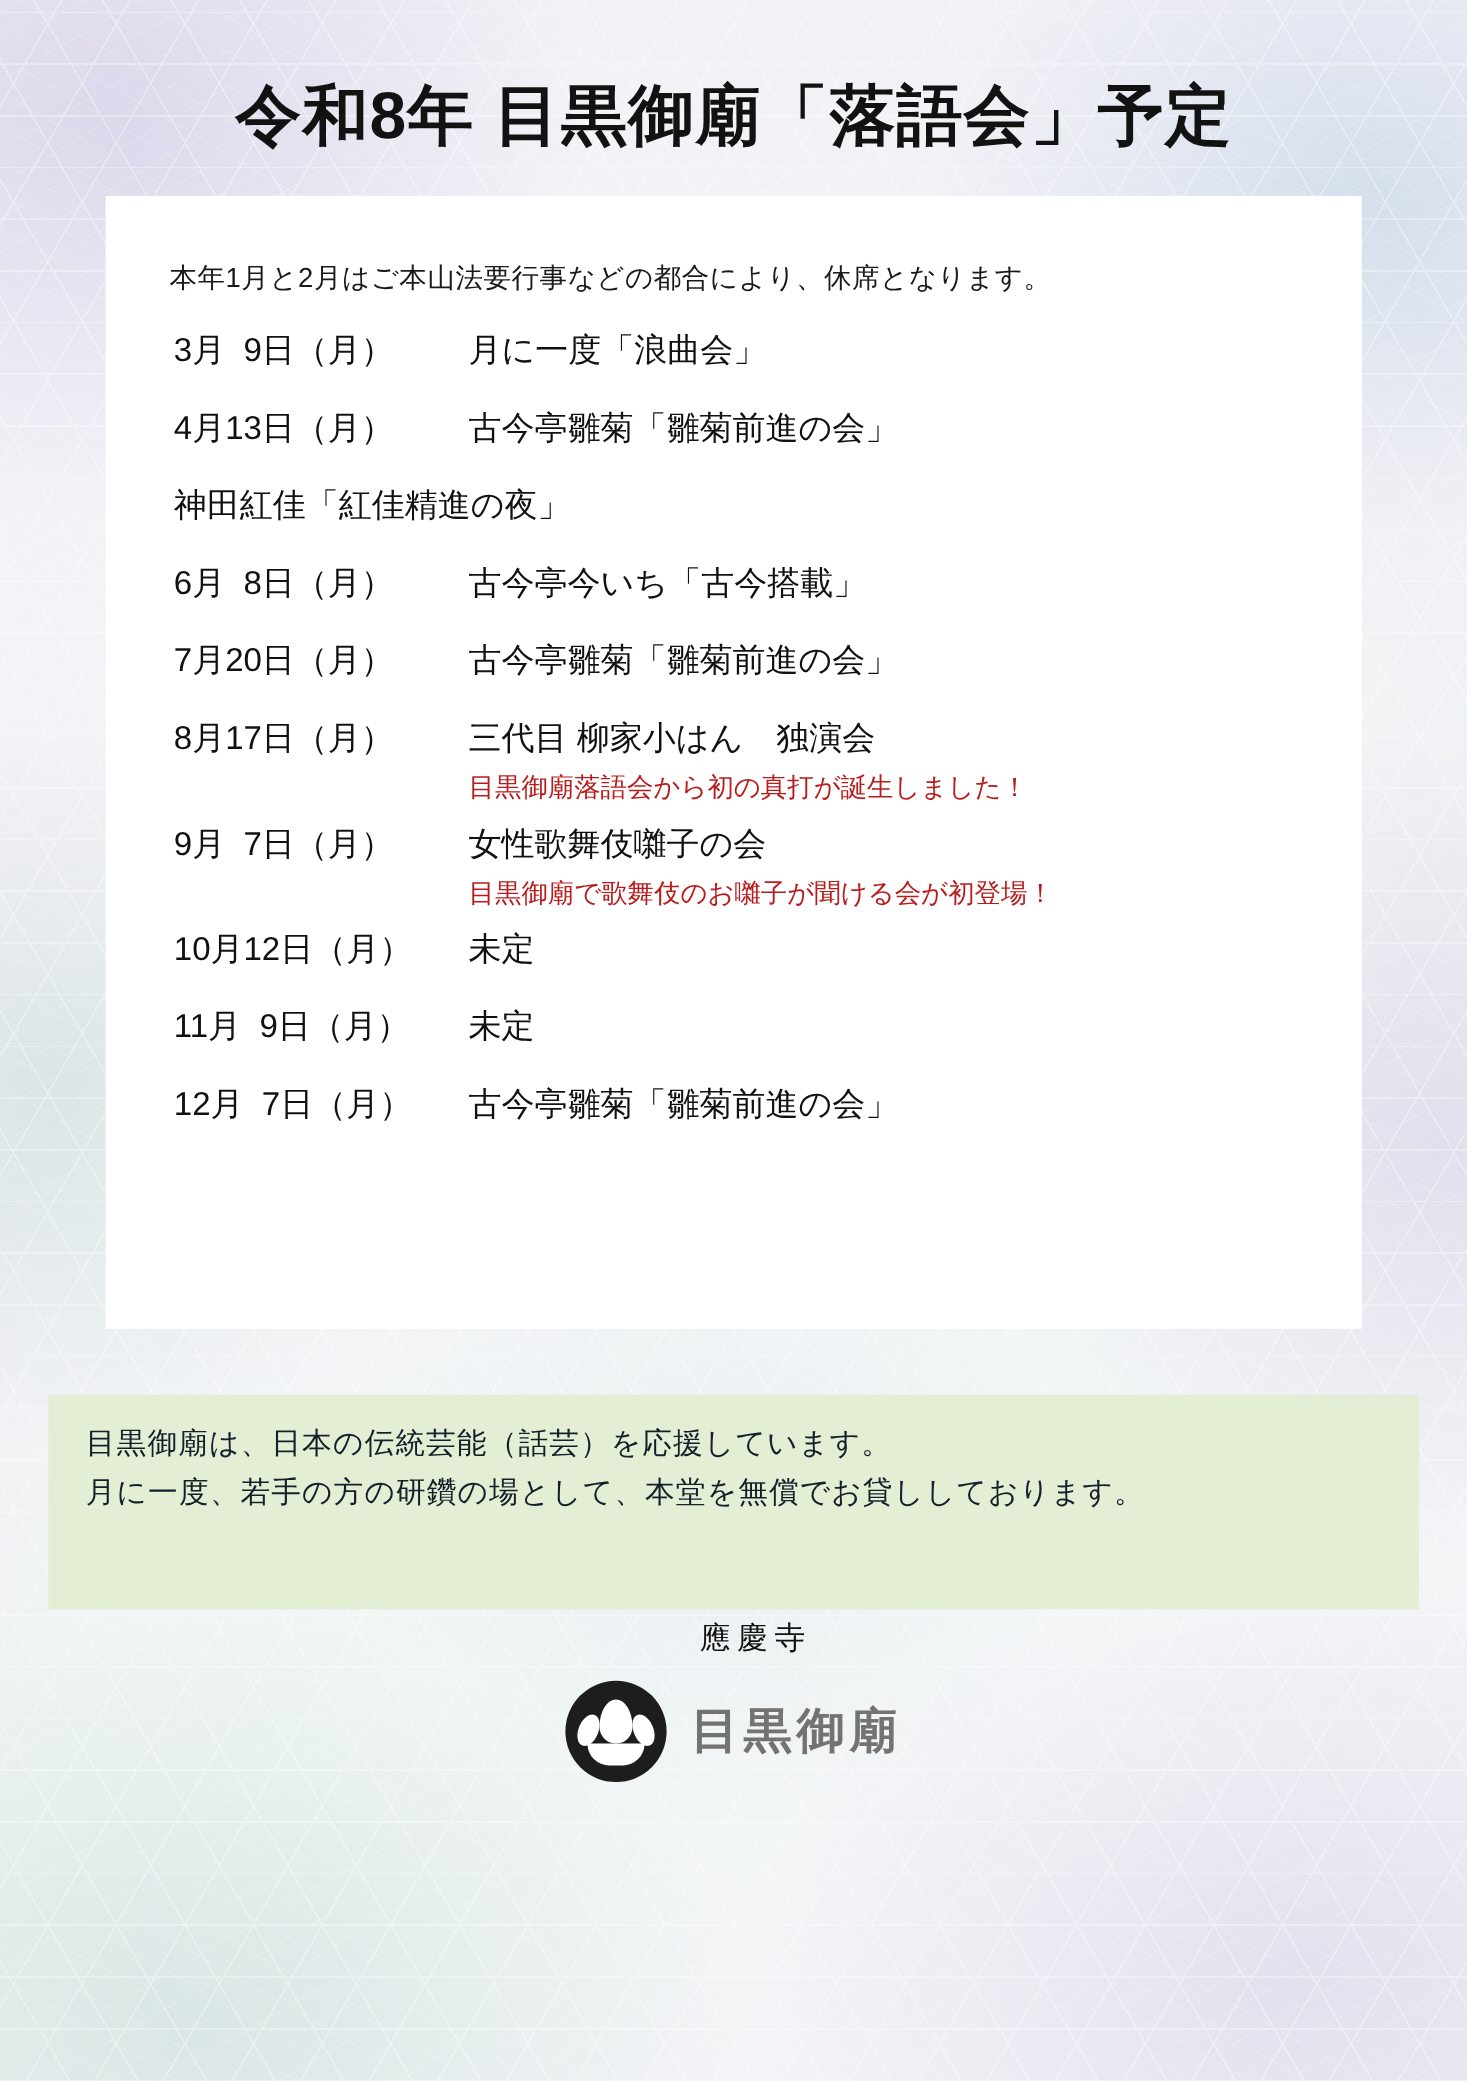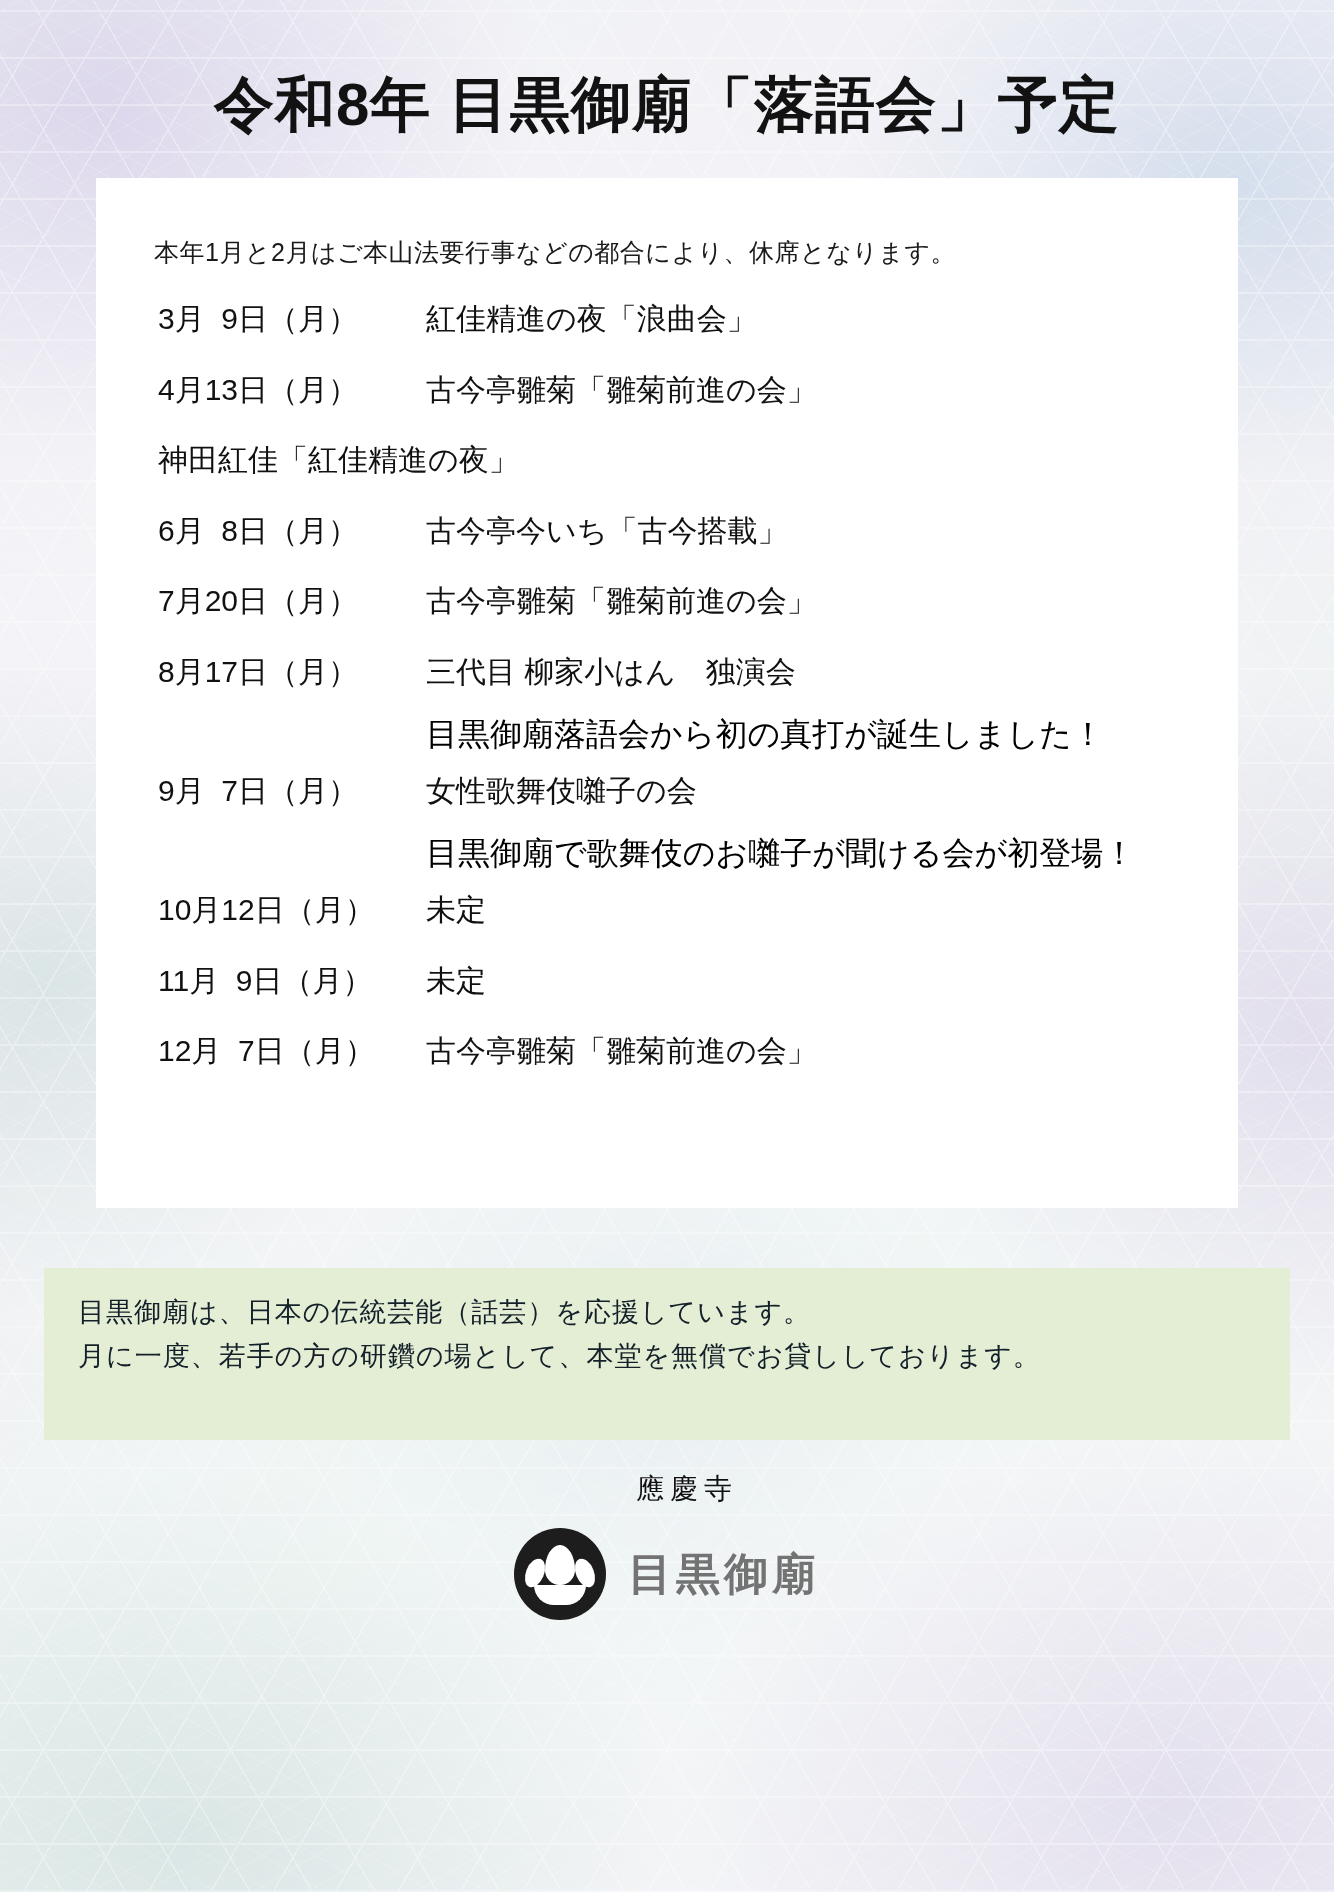--- a/index.html
+++ b/index.html
@@ -112,34 +112,34 @@
   .eventwrap {
     flex: 1 1 auto;
   }
   .event {
     font-size: 30px;
     color: #111;
     line-height: 1.35;
     white-space: pre;
   }
   .subnote {
-    font-size: 32px;
-    color: #000000;
+    font-size: 24px;
+    color: #b91c1c;
     line-height: 1.4;
-    margin-top: 20px;
+    margin-top: 8px;
     white-space: pre;
   }
 
   
   .message {
     position: absolute;
     left: 44px;
     top: 1268px;
     width: 1246px;
-    height: 172px;
+    height: 195px;
     background: #e4eed5;
     z-index: 3;
     box-sizing: border-box;
     padding: 26px 0 12px 34px;
   }
   .message p {
     margin: 0 0 8px 0;
     font-size: 27px;
     color: #13202a;
     letter-spacing: 1px;
@@ -230,21 +230,21 @@
 
   <div class="panel">
 
     <div class="notice">本年1月と2月はご本山法要行事などの都合により、休席となります。</div>
 
     <div class="schedule">
 
       <div class="row">
         <div class="date">3月  9日（月）</div>
         <div class="eventwrap">
-          <div class="event">紅佳精進の夜「浪曲会」</div>
+          <div class="event">月に一度「浪曲会」</div>
         </div>
       </div>
 
       <div class="row">
         <div class="date">4月13日（月）</div>
         <div class="eventwrap">
           <div class="event">古今亭雛菊「雛菊前進の会」</div>
         </div>
       </div>
 

